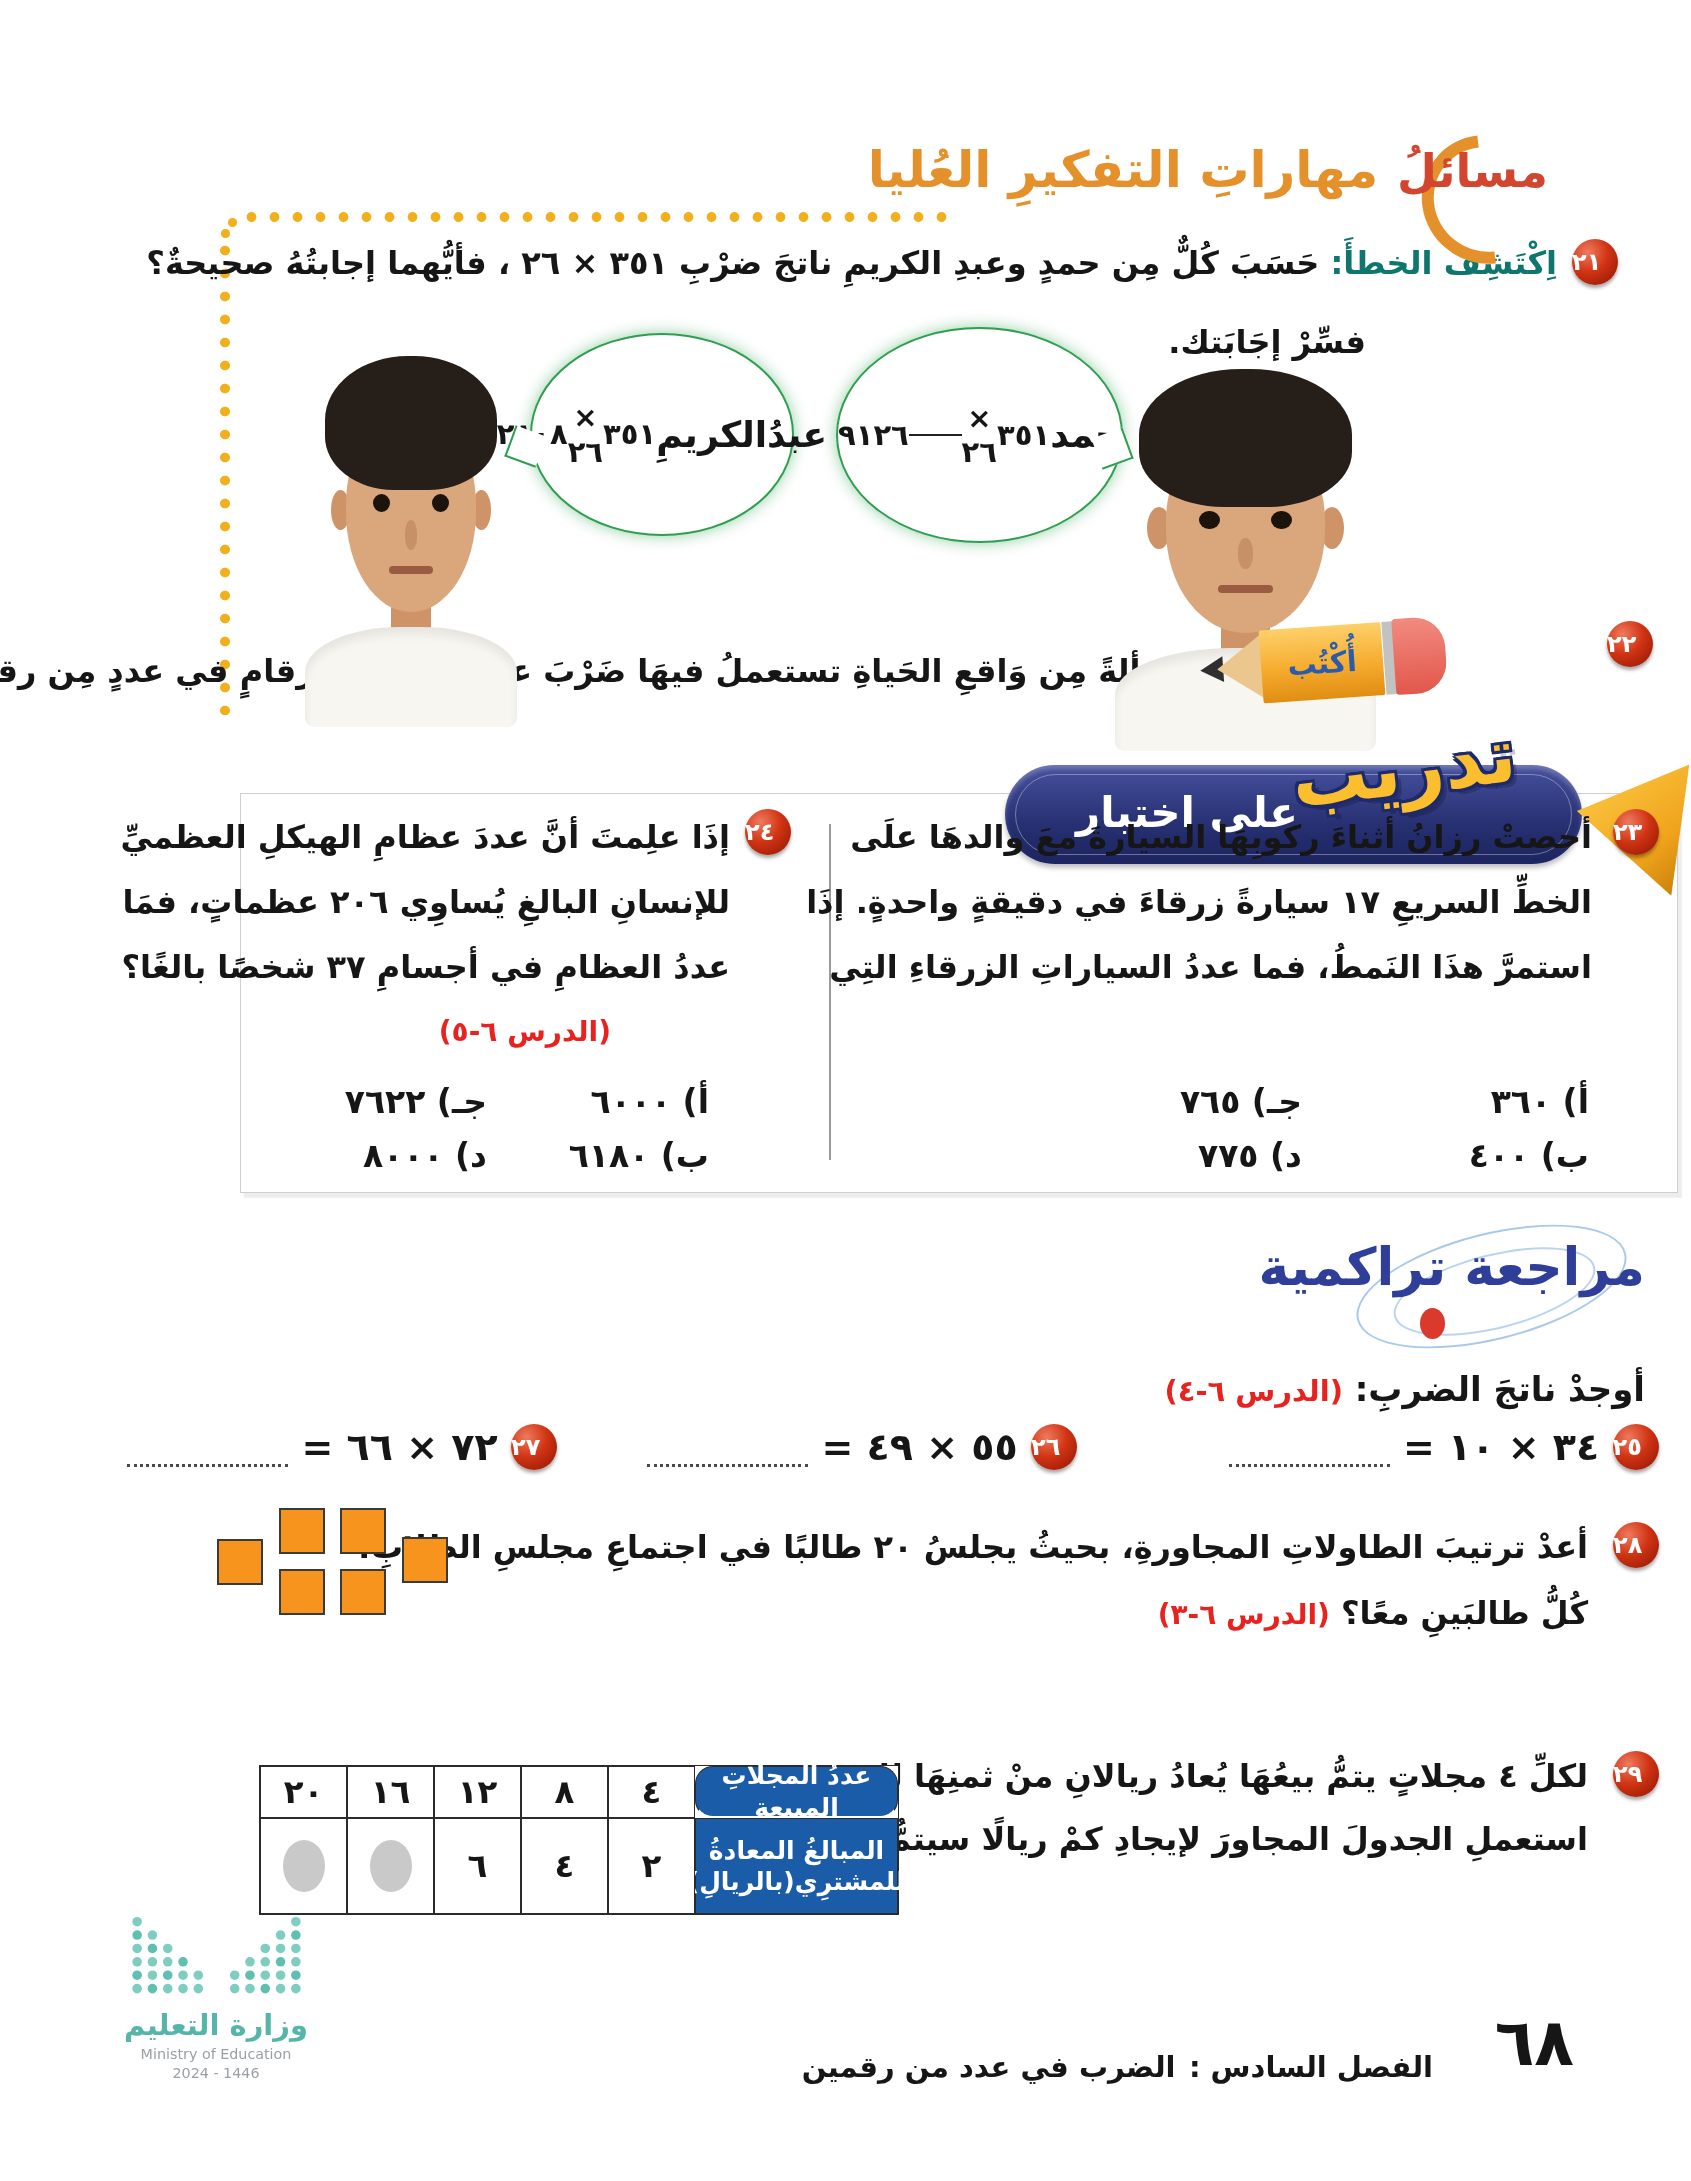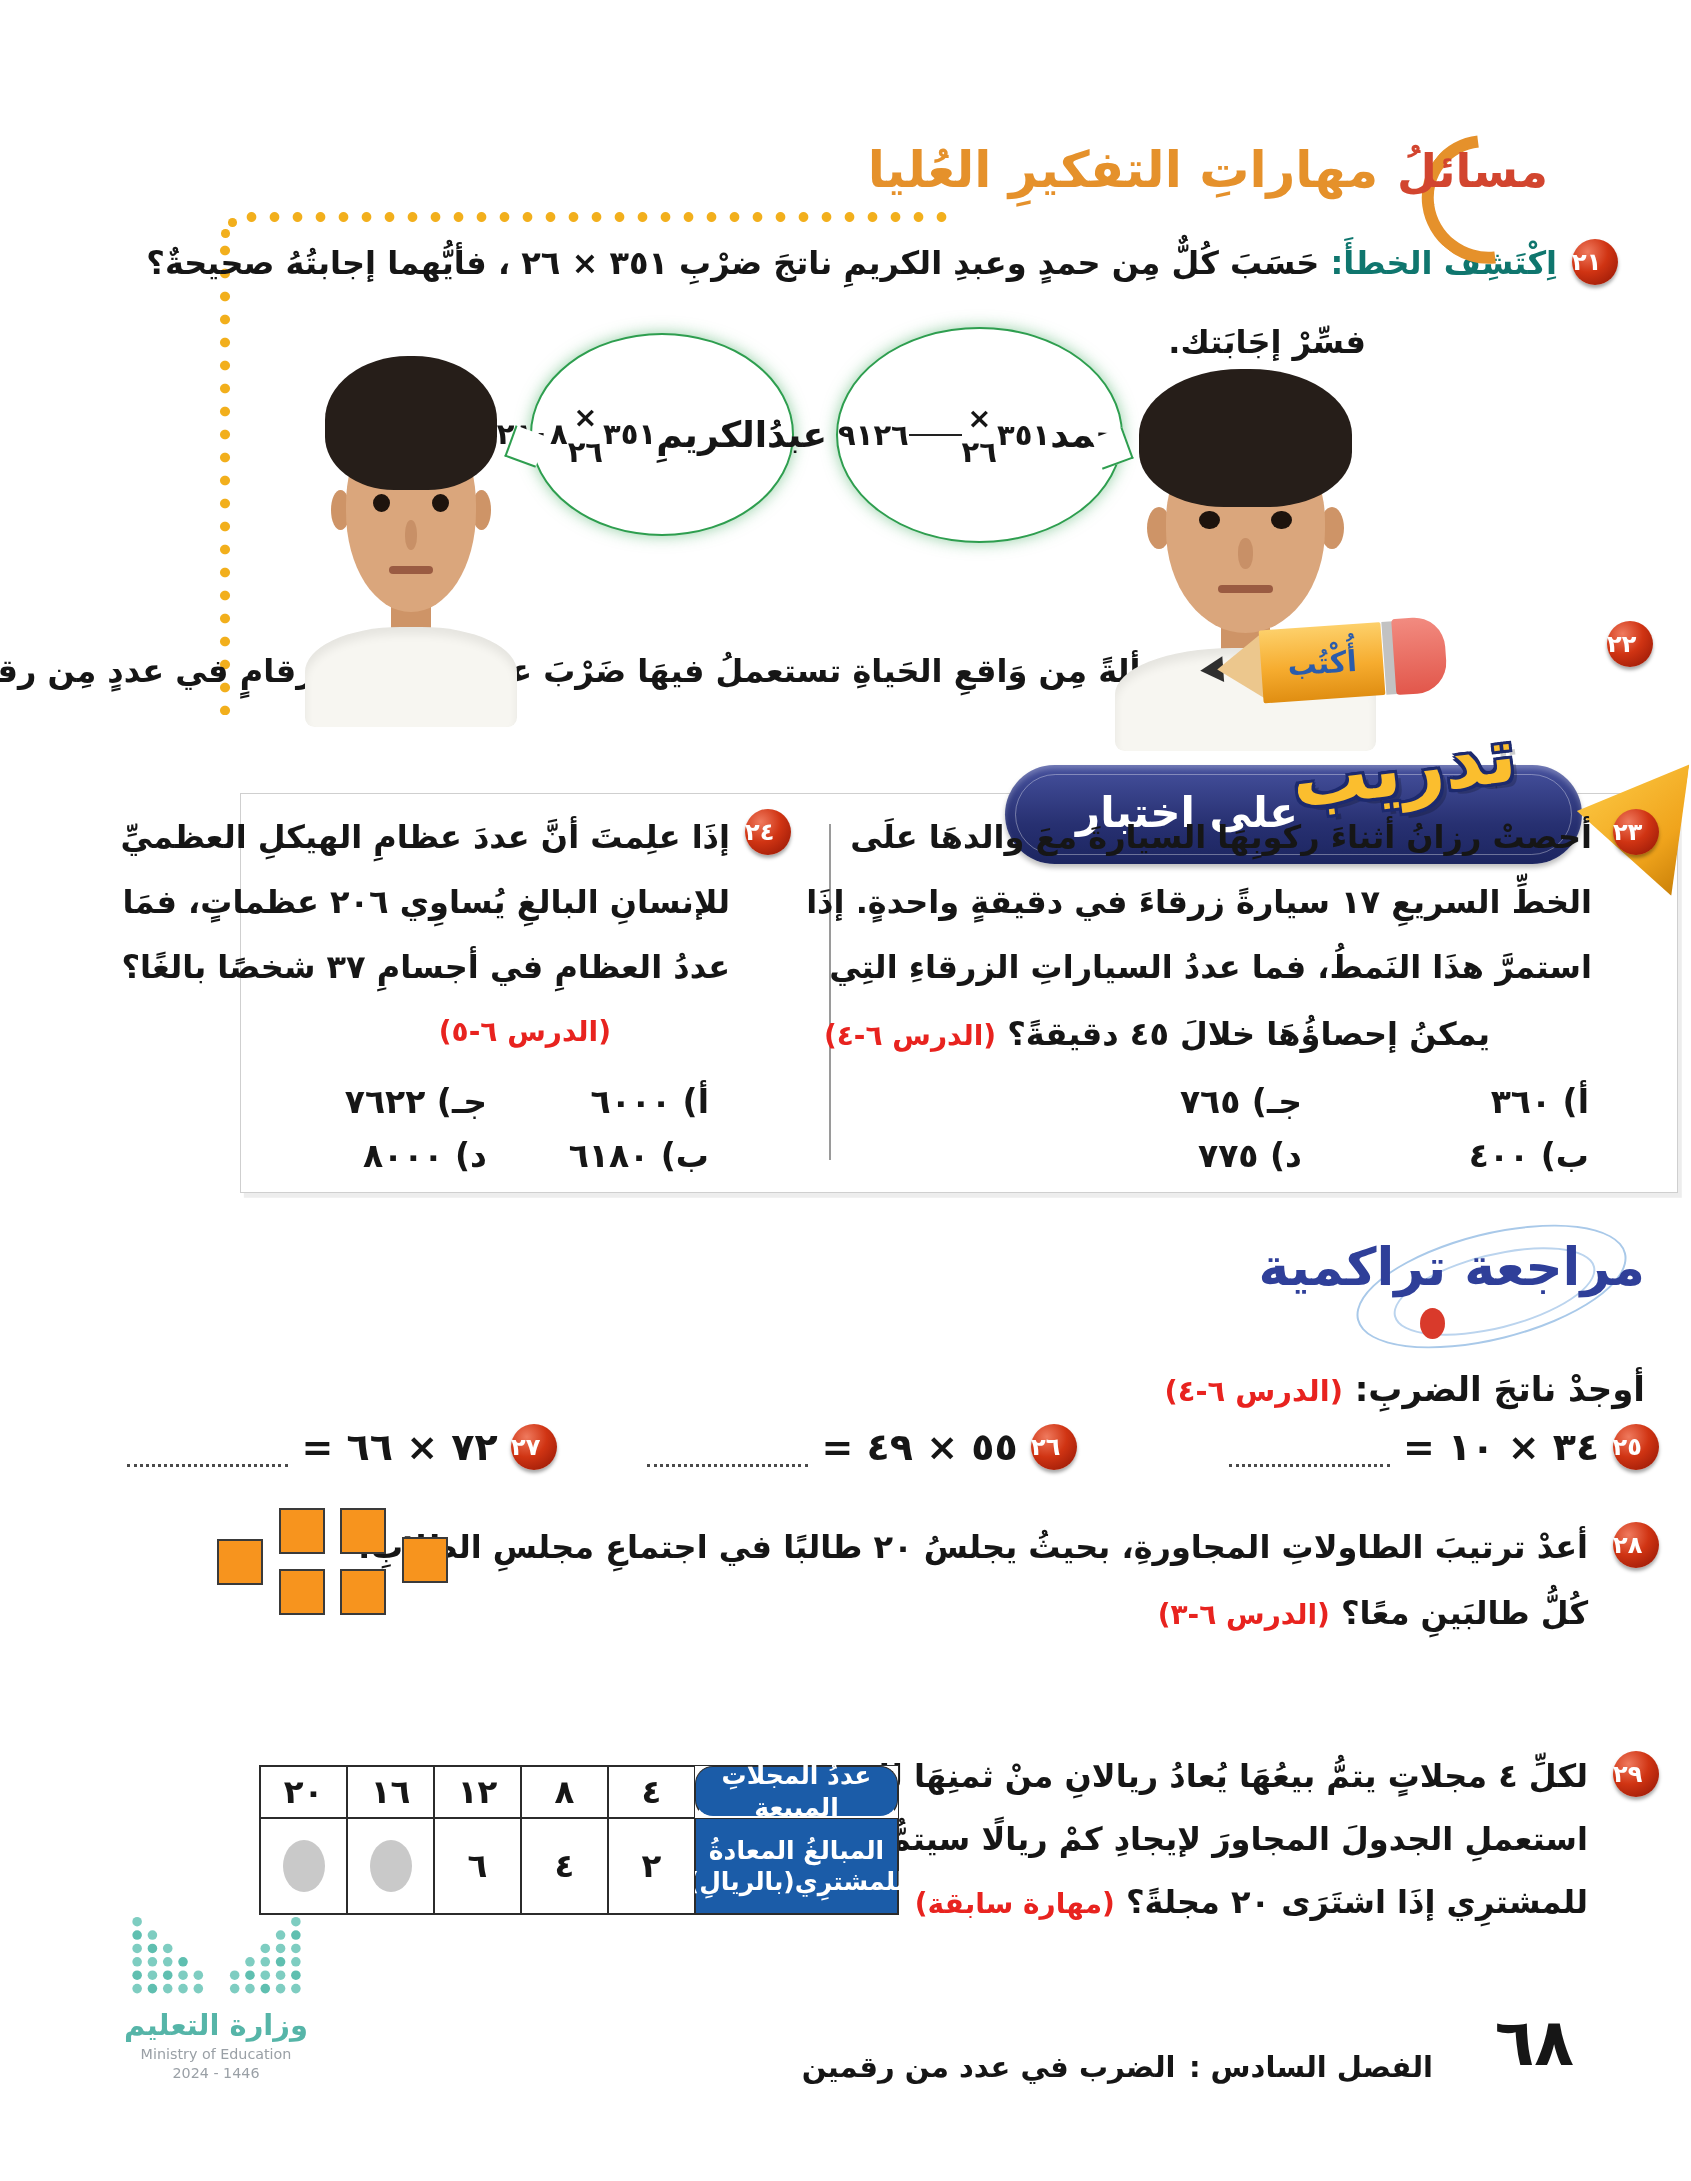--- a/index.html
+++ b/index.html
@@ -227,24 +227,20 @@
   </div>
   <div class="banner-word">تدريب</div>
   <div class="banner-arrow"></div>
 
   <div class="badge" style="left:1614px;top:809px;">
     <span>٢٣</span>
   </div>
   <div class="t" style="right:99px;top:818px;z-index:2;">أحصتْ رزانُ أثناءَ ركوبِهَا السيارةَ معَ والدهَا علَى</div>
   <div class="t" style="right:99px;top:883px;z-index:2;">الخطِّ السريعِ ١٧ سيارةً زرقاءَ في دقيقةٍ واحدةٍ. إذَا</div>
   <div class="t" style="right:99px;top:948px;z-index:2;">استمرَّ هذَا النَمطُ، فما عددُ السياراتِ الزرقاءِ التِي</div>
-  <div class="t" style="right:201px;top:1015px;z-index:2;">
-    <span>يمكنُ إحصاؤُهَا خلالَ ٤٥ دقيقةً؟</span>
-    <span class="red" style="font-size:28px;">(الدرس ٦-٤)</span>
-  </div>
   <div class="opt-grid" style="left:1016px;top:1082px;width:574px;">
     <div class="opt">
       <span>أ)</span>
       <span>٣٦٠</span>
     </div>
     <div class="opt">
       <span>جـ)</span>
       <span>٧٦٥</span>
     </div>
     <div class="opt">
@@ -331,24 +327,20 @@
     <div class="sq" style="left:62px;top:63px;"></div>
     <div class="sq" style="left:123px;top:63px;"></div>
     <div class="sq" style="left:185px;top:31px;"></div>
   </div>
 
   <div class="badge" style="left:1614px;top:1751px;">
     <span>٢٩</span>
   </div>
   <div class="t" style="right:103px;top:1757px;">لكلِّ ٤ مجلاتٍ يتمُّ بيعُهَا يُعادُ ريالانِ منْ ثمنِهَا للمشتَرِي.</div>
   <div class="t" style="right:103px;top:1820px;">استعملِ الجدولَ المجاورَ لإيجادِ كمْ ريالًا سيتمُّ إرجاعُهَا</div>
-  <div class="t" style="right:103px;top:1883px;">
-    <span>للمشترِي إذَا اشتَرَى ٢٠ مجلةً؟</span>
-    <span class="red" style="font-size:28px;">(مهارة سابقة)</span>
-  </div>
 
   <div class="mtable">
     <div class="mcell mhead mhead1">عددُ المجلاتِ المبيعةِ</div>
     <div class="mcell">٤</div>
     <div class="mcell">٨</div>
     <div class="mcell">١٢</div>
     <div class="mcell">١٦</div>
     <div class="mcell">٢٠</div>
     <div class="mcell mhead">
       <span>المبالغُ المعادةُ</span>

